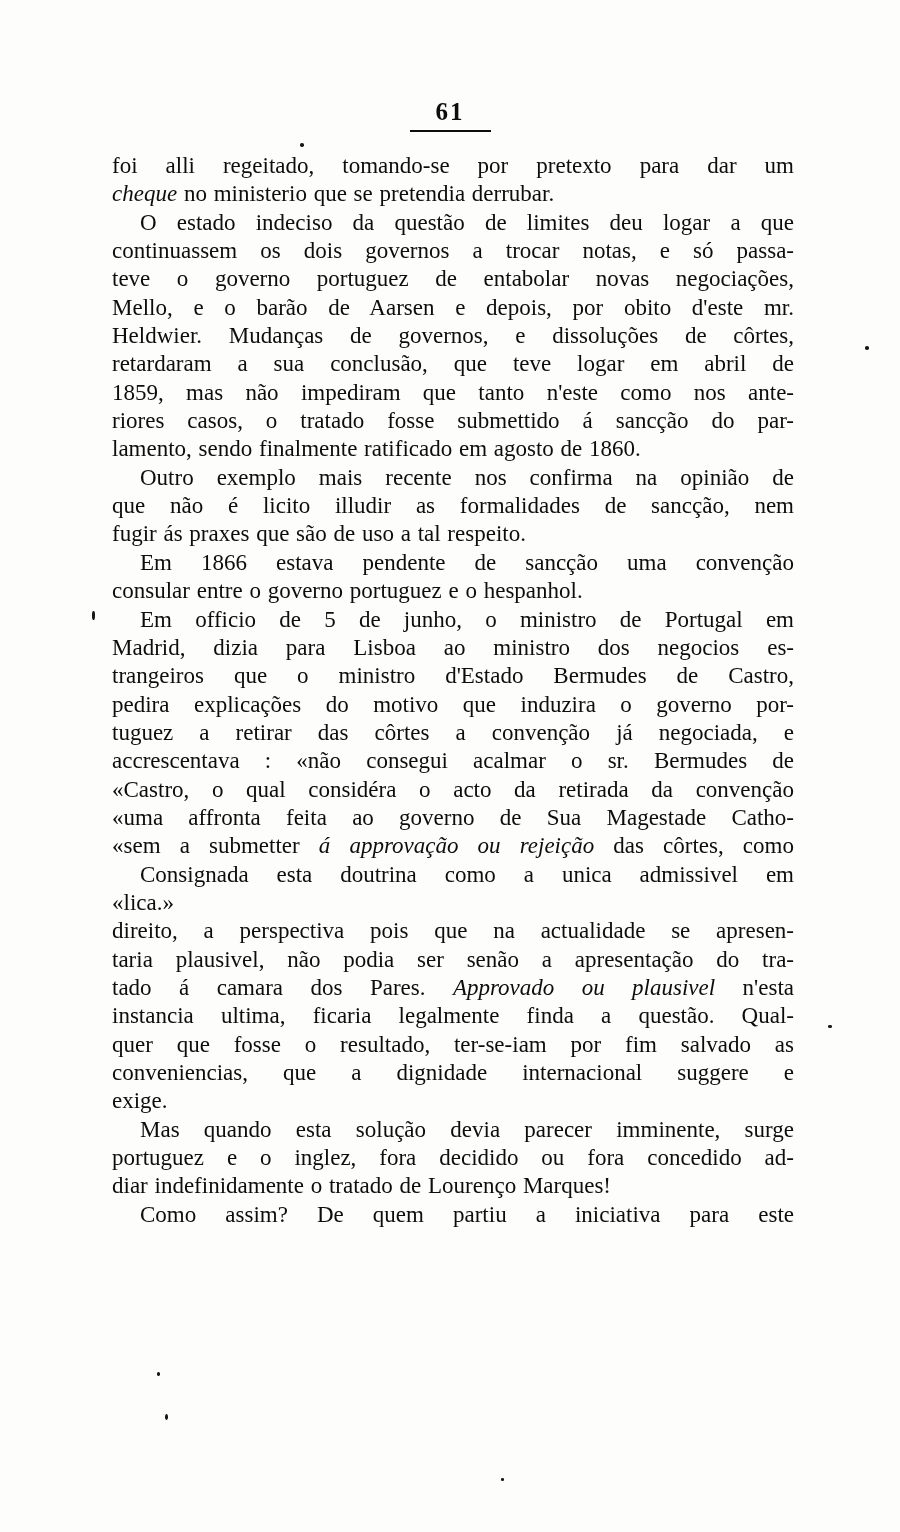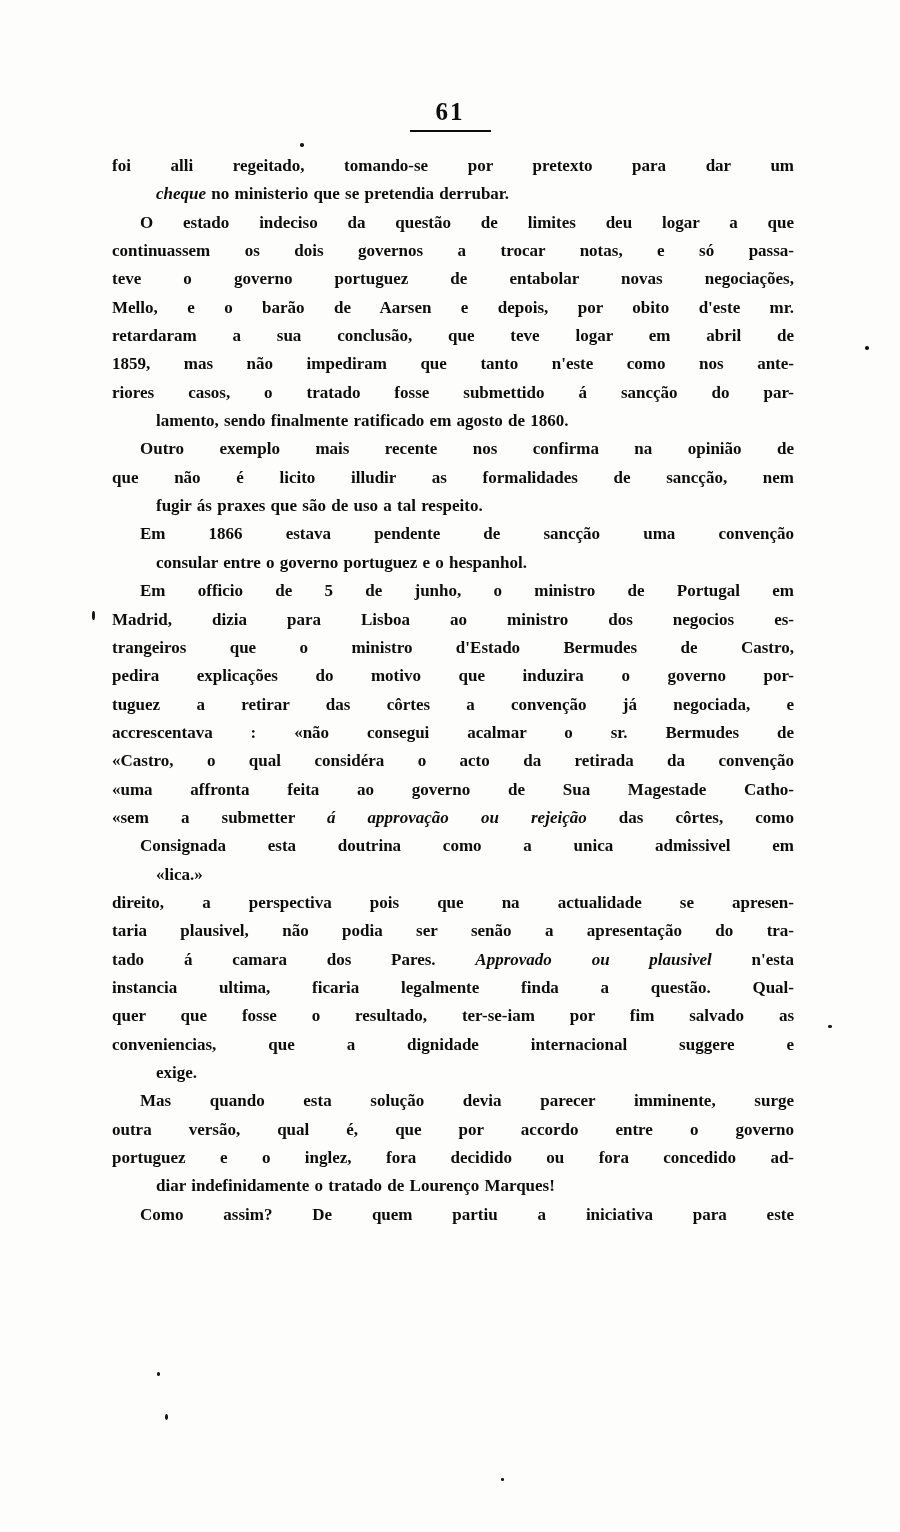--- a/index.html
+++ b/index.html
@@ -34,35 +34,34 @@
     border-bottom: 2px solid #0d0d0d;
     text-align: center;
   }
   .text-block {
     position: absolute;
     top: 152px;
     left: 112px;
     width: 682px;
   }
   .line {
-    font-size: 17px;
-    font-weight: 700;
+    font-size: 23px;
+    font-weight: 400;
     line-height: 28.35px;
     height: 28.35px;
     overflow: hidden;
     text-align: justify;
     text-align-last: justify;
     word-spacing: 1px;
   }
   .line.indent {
     text-indent: 28px;
   }
   .line.para-end {
     text-align-last: left;
-    margin-left: 44px;
   }
   .line .italic {
     font-style: italic;
   }
   .speck {
     position: absolute;
     background: #161616;
     border-radius: 45%;
   }
 </style>
@@ -75,20 +74,21 @@
     <span class="page-number">61</span>
   </div>
 
   <div class="text-block">
       <div class="line"><span>foi alli regeitado, tomando-se por pretexto para dar um</span></div>
       <div class="line para-end"><span class="italic">cheque</span><span> no ministerio que se pretendia derrubar.</span></div>
       <div class="line indent"><span>O estado indeciso da questão de limites deu logar a que</span></div>
       <div class="line"><span>continuassem os dois governos a trocar notas, e só passa-</span></div>
       <div class="line"><span>teve o governo portuguez de entabolar novas negociações,</span></div>
       <div class="line"><span>Mello, e o barão de Aarsen e depois, por obito d'este mr.</span></div>
+      <div class="line"><span>Heldwier. Mudanças de governos, e dissoluções de côrtes,</span></div>
       <div class="line"><span>retardaram a sua conclusão, que teve logar em abril de</span></div>
       <div class="line"><span>1859, mas não impediram que tanto n'este como nos ante-</span></div>
       <div class="line"><span>riores casos, o tratado fosse submettido á sancção do par-</span></div>
       <div class="line para-end"><span>lamento, sendo finalmente ratificado em agosto de 1860.</span></div>
       <div class="line indent"><span>Outro exemplo mais recente nos confirma na opinião de</span></div>
       <div class="line"><span>que não é licito illudir as formalidades de sancção, nem</span></div>
       <div class="line para-end"><span>fugir ás praxes que são de uso a tal respeito.</span></div>
       <div class="line indent"><span>Em 1866 estava pendente de sancção uma convenção</span></div>
       <div class="line para-end"><span>consular entre o governo portuguez e o hespanhol.</span></div>
       <div class="line indent"><span>Em officio de 5 de junho, o ministro de Portugal em</span></div>
@@ -103,21 +103,20 @@
       <div class="line indent"><span>Consignada esta doutrina como a unica admissivel em</span></div>
       <div class="line para-end"><span>«lica.»</span></div>
       <div class="line"><span>direito, a perspectiva pois que na actualidade se apresen-</span></div>
       <div class="line"><span>taria plausivel, não podia ser senão a apresentação do tra-</span></div>
       <div class="line"><span>tado á camara dos Pares. </span><span class="italic">Approvado ou plausivel</span><span> n'esta</span></div>
       <div class="line"><span>instancia ultima, ficaria legalmente finda a questão. Qual-</span></div>
       <div class="line"><span>quer que fosse o resultado, ter-se-iam por fim salvado as</span></div>
       <div class="line"><span>conveniencias, que a dignidade internacional suggere e</span></div>
       <div class="line para-end"><span>exige.</span></div>
       <div class="line indent"><span>Mas quando esta solução devia parecer imminente, surge</span></div>
-      <div class="line"><span>outra versão, qual é, que por accordo entre o governo</span></div>
       <div class="line"><span>portuguez e o inglez, fora decidido ou fora concedido ad-</span></div>
       <div class="line para-end"><span>diar indefinidamente o tratado de Lourenço Marques!</span></div>
       <div class="line indent"><span>Como assim? De quem partiu a iniciativa para este</span></div>
     </div>
 
   <div>
       <div class="speck" style="left: 300px; top: 143px; width: 4px; height: 4px;"></div>
       <div class="speck" style="left: 92px; top: 611px; width: 3px; height: 9px;"></div>
       <div class="speck" style="left: 865px; top: 346px; width: 4px; height: 4px;"></div>
       <div class="speck" style="left: 828px; top: 1025px; width: 4px; height: 3px;"></div>

